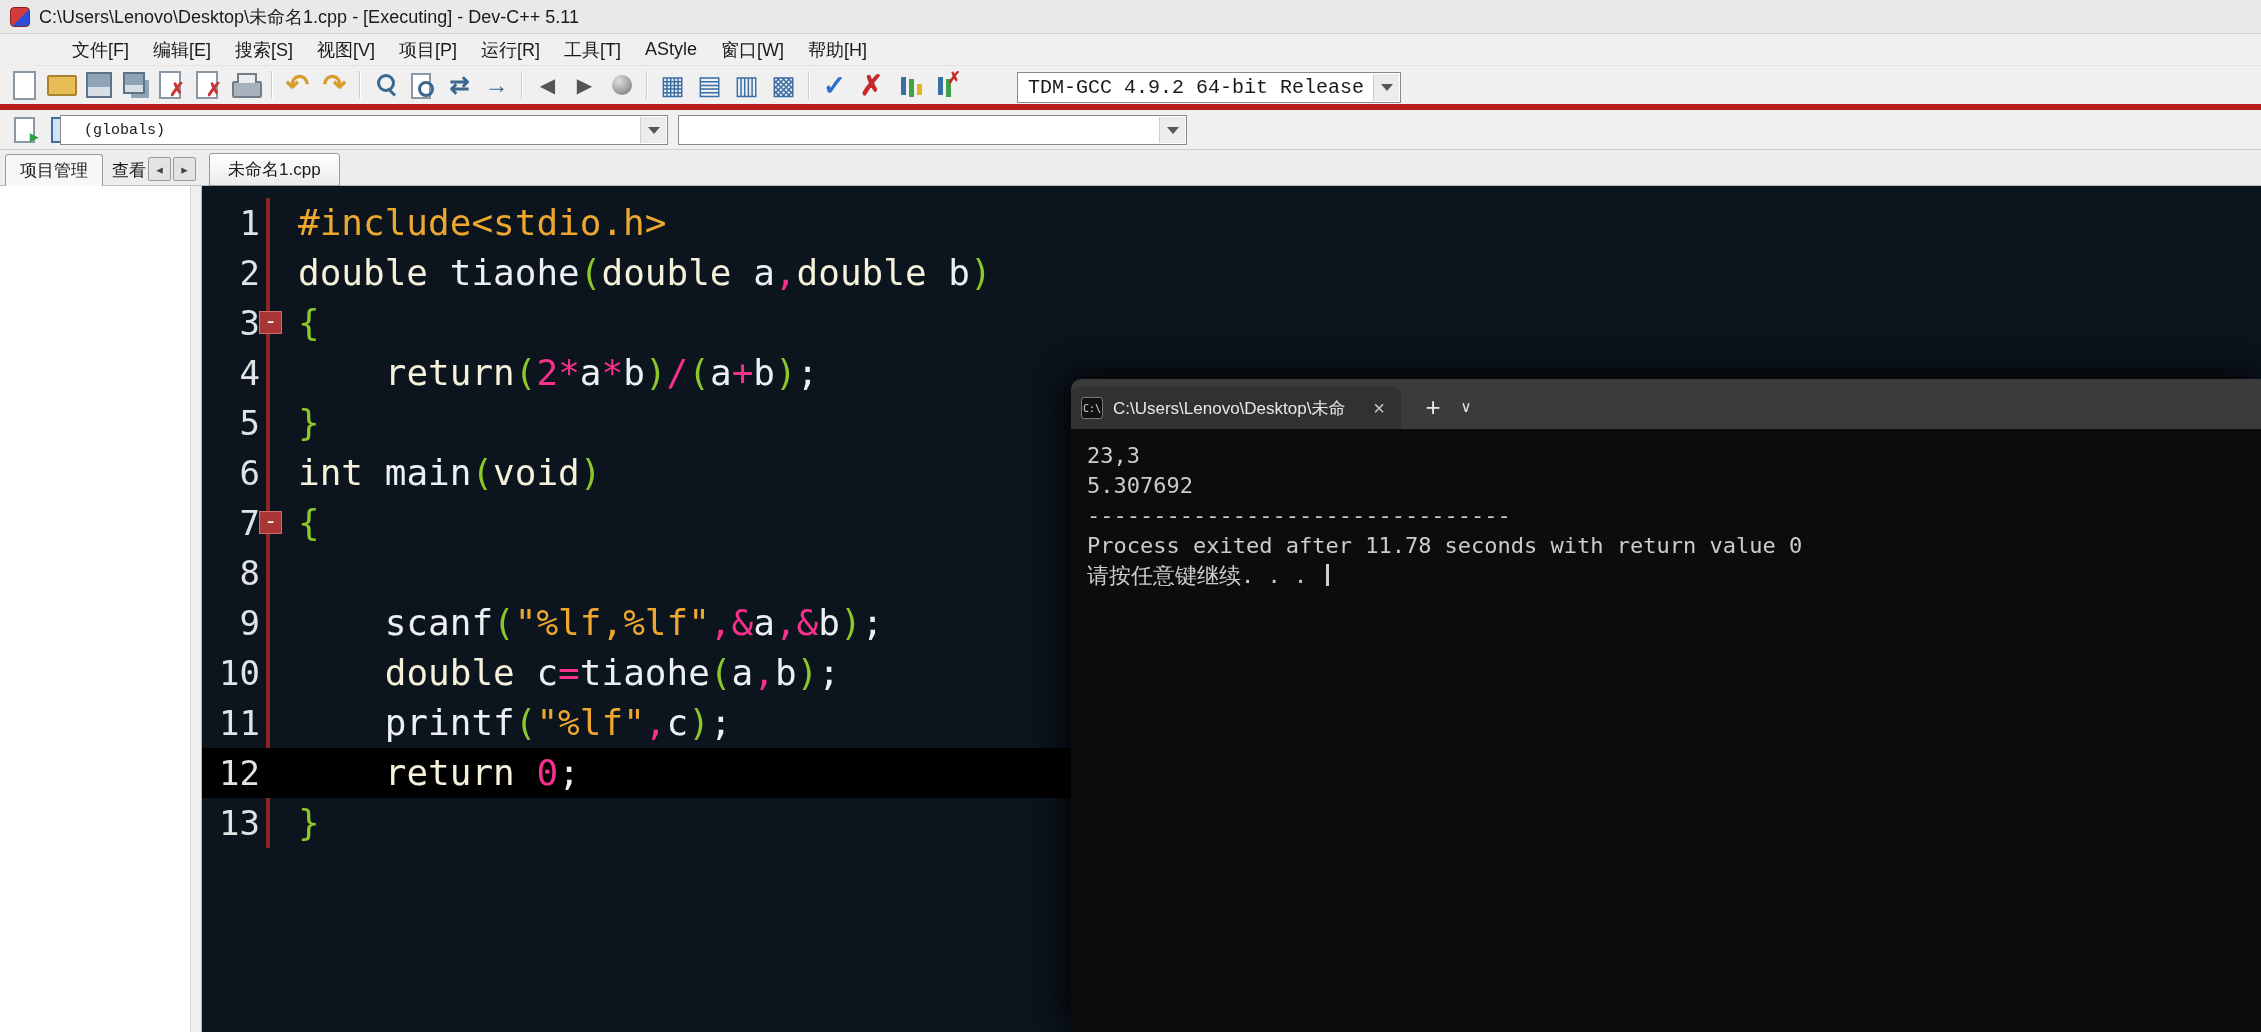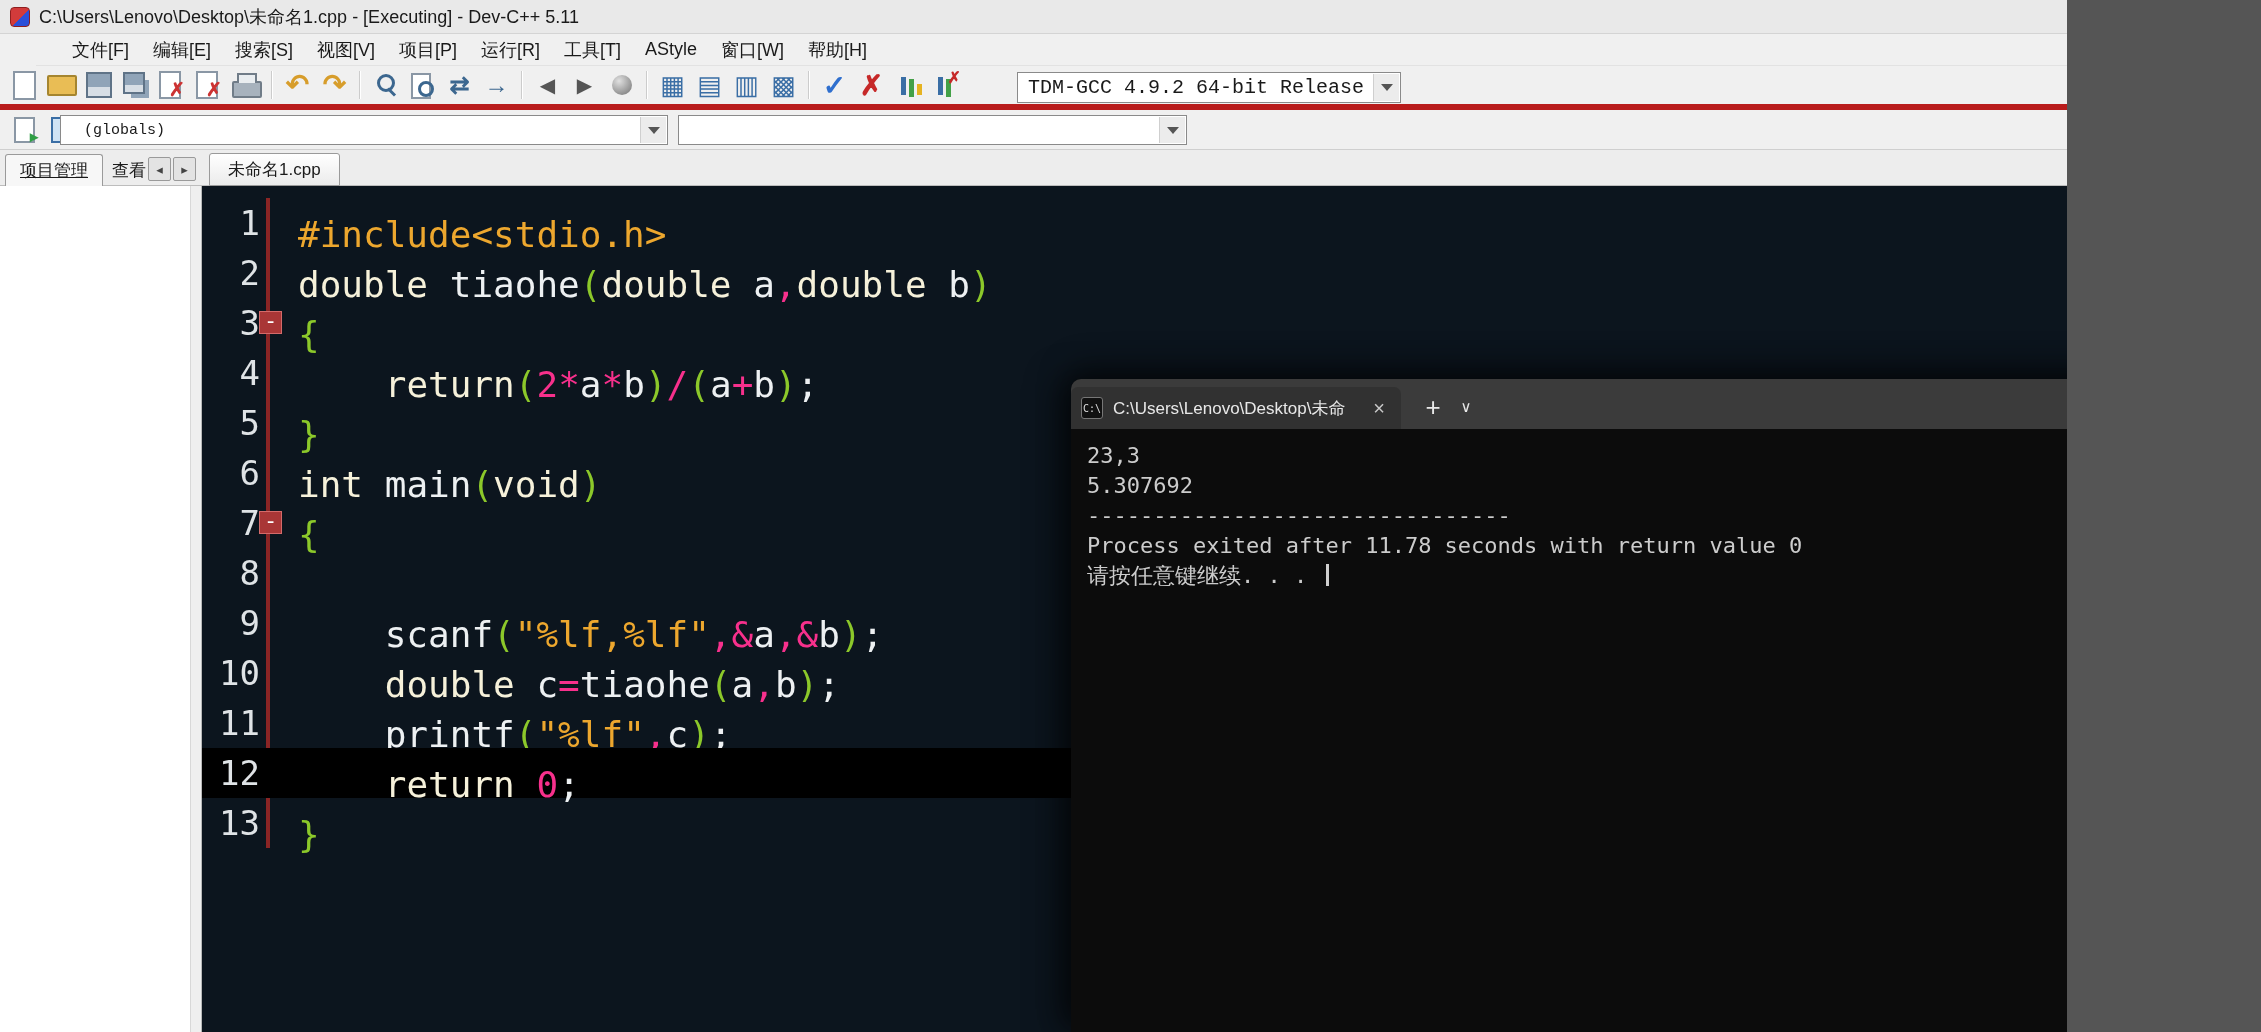--- a/index.html
+++ b/index.html
@@ -1,17 +1,17 @@
 <!DOCTYPE html>
 <html><head>
 <meta charset="utf-8">
 <style>
   * { box-sizing: border-box; margin: 0; padding: 0; }
   html,body { width:2261px; height:1032px; background:#555; }
-  .app { position:relative; width:2067px; height:1032px; overflow:hidden;
+  .app { position:relative; width:2261px; height:1032px; overflow:hidden;
          background:#f0f0f0; font-family:"Liberation Sans",sans-serif; color:#1a1a1a; }
 
   
   .titlebar { height:34px; background:#e9e9e9; border-bottom:1px solid #d4d4d4;
               display:flex; align-items:center; gap:9px; padding:0 10px; font-size:18px; }
   .app-icon { width:20px; height:20px; border-radius:4px; flex:none;
               background:linear-gradient(135deg,#d23b3b 0 55%,#2b4fd8 55% 100%);
               border:1px solid #8f1f1f; }
 
   
@@ -81,21 +81,21 @@
   .combo-arrow { position:absolute; right:1px; top:1px; bottom:1px; width:26px; background:#ececec;
            border-left:1px solid #cfcfcf; display:flex; align-items:center; justify-content:center; }
   .combo-arrow::before { content:""; border-left:6px solid transparent; border-right:6px solid transparent;
            border-top:7px solid #555; }
 
   .toolbar2 { height:40px; position:relative; border-bottom:1px solid #cfcfcf; display:flex; align-items:center; }
 
   
   .tabrow { height:36px; background:#ededed; border-bottom:1px solid #bdbdbd; position:relative; font-size:17px; }
   .ptab-active { position:absolute; left:5px; top:4px; height:32px; padding:0 14px; display:flex; align-items:center;
-           background:#f7f7f7; border:1px solid #9a9a9a; border-bottom:none; border-radius:3px 3px 0 0;text-decoration:underline; }
+           background:#f7f7f7; border:1px solid #9a9a9a; border-bottom:none; border-radius:3px 3px 0 0; }
   .ptab { position:absolute; left:100px; top:7px; padding:0 12px; display:flex; align-items:center; height:26px; }
   .tab-arrow { position:absolute; top:7px; width:23px; height:24px; background:#e3e3e3; border:1px solid #9a9a9a;
            border-radius:2px; display:flex; align-items:center; justify-content:center; font-size:13px; color:#444; }
   .arrow-left  { left:148px; }  .arrow-left::before  { content:"\25C2"; }
   .arrow-right { left:173px; }  .arrow-right::before { content:"\25B8"; }
   .editor-tab { position:absolute; left:209px; top:3px; height:33px; padding:12px 18px; display:flex; align-items:center;
            background:linear-gradient(#ffffff,#ebebeb); border:1px solid #9a9a9a; border-radius:3px 3px 0 0; }
 
   
   .main { position:absolute; top:186px; left:0; right:0; bottom:0; display:flex; }
@@ -106,21 +106,21 @@
   .editor { flex:1; background:#0c151e; position:relative; padding-top:12px; overflow:hidden;
             font-family:"DejaVu Sans Mono",monospace; font-size:36px; }
   .mod-line { position:absolute; left:64px; top:12px; width:4px; height:650px; background:#8b2525; }
   .ed-line { display:flex; height:50px; line-height:50px; position:relative; }
   .ed-line.hl { background:#000000; }
   .ln { width:58px; flex:none; text-align:right; color:#dfe3e6; font-size:34px; }
   .fold { position:absolute; left:57px; top:13px; width:23px; height:23px; background:#a93636;
           border:1px solid #d46a6a; color:#fff; display:flex; align-items:center; justify-content:center;
           font-size:22px; line-height:1; z-index:2; }
   .fold::before { content:"-"; margin-top:-3px; }
-  .code { padding-left:38px; white-space:pre;margin-top:12px; }
+  .code { padding-left:38px; white-space:pre; }
   .tk-pre, .tk-str { color:#eda72e; }
   .tk-kw  { color:#f6f1da; }
   .tk-pl  { color:#edf0f2; }
   .tk-br  { color:#8cc82a; }
   .tk-op, .tk-num { color:#f7308c; }
 
   
   .terminal { position:absolute; left:1071px; top:379px; width:1190px; height:653px; z-index:10;
               background:#0c0c0c; border-radius:10px 0 0 0; overflow:hidden;
               box-shadow:-12px 0 32px rgba(0,0,0,.55), 0 -12px 32px rgba(0,0,0,.45); }

